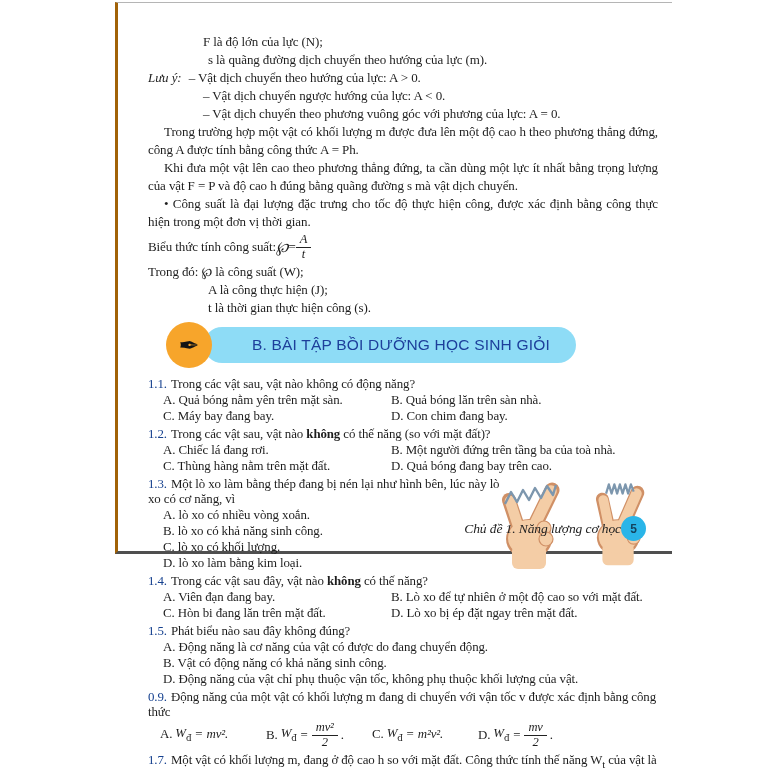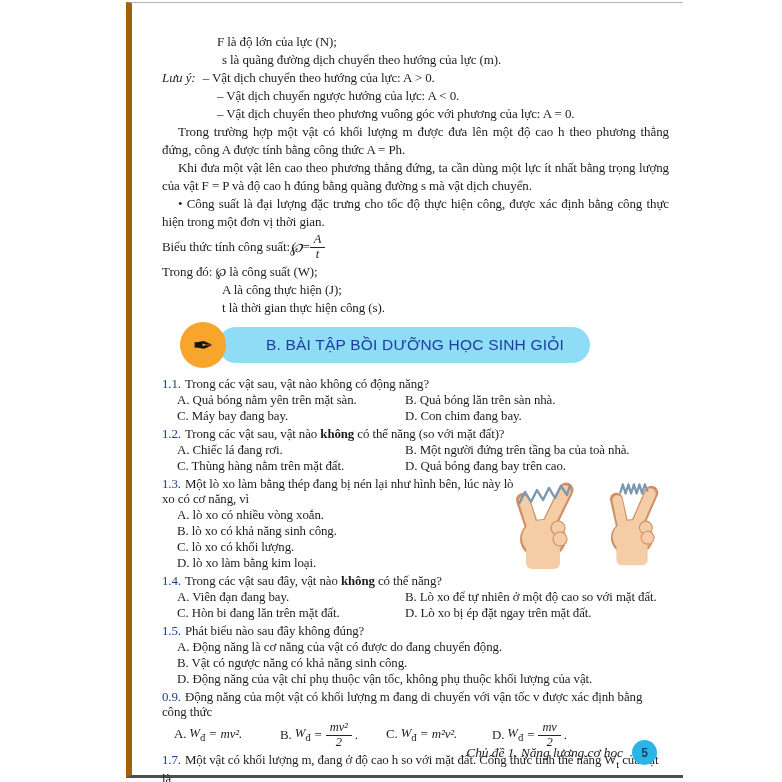--- a/index.html
+++ b/index.html
@@ -1,23 +1,23 @@
 <!DOCTYPE html>
 <html><head>
 <meta charset="utf-8">
 <style>
   html,body{margin:0;padding:0;}
   body{
     width:782px;height:782px;background:#ffffff;position:relative;
     font-family:"Liberation Serif",serif;color:#1d1d1d;overflow:hidden;
   }
   .page{
-    position:absolute;left:126px;top:2px;width:557px;height:776px;
+    position:absolute;left:115px;top:2px;width:557px;height:552px;
     background:#fff;box-sizing:border-box;
-    border-left:6px solid #a16207;border-top:1px solid #b5b5b5;border-bottom:3px solid #4f4f4f;
+    border-left:3px solid #a16207;border-top:1px solid #b5b5b5;border-bottom:3px solid #4f4f4f;
     padding:30px 14px 0 30px;font-size:13px;letter-spacing:-0.1px;
   }
   
   .theory{line-height:18px;}
   .ind55{margin-left:55px}
   .ind60{margin-left:60px}
   .note-label{font-style:italic;margin-right:4px}
   .para{text-align:justify;text-indent:16px}
   .bullet-term{font-weight:normal}
   .formula-line{display:flex;align-items:center;height:32px;}
@@ -39,21 +39,21 @@
   .q-num{color:#16418f;font-weight:normal;margin-right:4px}
   .opts2{display:grid;grid-template-columns:228px 1fr;margin-left:15px}
   .opts1{margin-left:15px}
   .opts1 div,.opts2 div{padding:0.5px 0}
   .q3-text{width:352px}
   .frow{display:flex;align-items:center;height:30px;margin-left:12px}
   .frow .fo{width:106px;display:flex;align-items:center;gap:3px}
   .eqs{margin:0 1px}
   .fig{position:absolute;left:344px;top:-4px;width:162px;height:96px}
   
-  .footer{position:absolute;right:26px;bottom:10px;display:flex;align-items:center;gap:9px}
+  .footer{position:absolute;right:26px;bottom:10px;display:flex;align-items:center;}
   .footer-text{font-style:italic;font-size:13.5px;color:#222}
   .page-circle{width:25px;height:25px;border-radius:50%;background:#2ab5e8;color:#14445e;
     font-family:"Liberation Sans",sans-serif;font-weight:bold;font-size:12px;
     display:flex;align-items:center;justify-content:center}
 </style>
 </head>
 <body>
 
 <div class="page">
 
@@ -183,21 +183,21 @@
         <div><span>D.</span> <span>Lò xo bị ép đặt ngay trên mặt đất.</span></div>
       </div>
     </div>
 
     <div class="q">
       <div>
         <span class="q-num">1.5.</span><span>Phát biểu nào sau đây không đúng?</span>
       </div>
       <div class="opts1">
         <div><span>A.</span> <span>Động năng là cơ năng của vật có được do đang chuyển động.</span></div>
-        <div><span>B.</span> <span>Vật có ngược năng có khả năng sinh công.</span></div>
+        <div><span>B.</span> <span>Vật có động năng có khả năng sinh công.</span></div>
         <div><span>D.</span> <span>Động năng của vật chỉ phụ thuộc vận tốc, không phụ thuộc khối lượng của vật.</span></div>
       </div>
     </div>
 
     <div class="q">
       <div>
         <span class="q-num">0.9.</span><span>Động năng của một vật có khối lượng m đang di chuyển với vận tốc v được xác định bằng công thức</span>
       </div>
       <div class="frow">
         <span class="fo">

